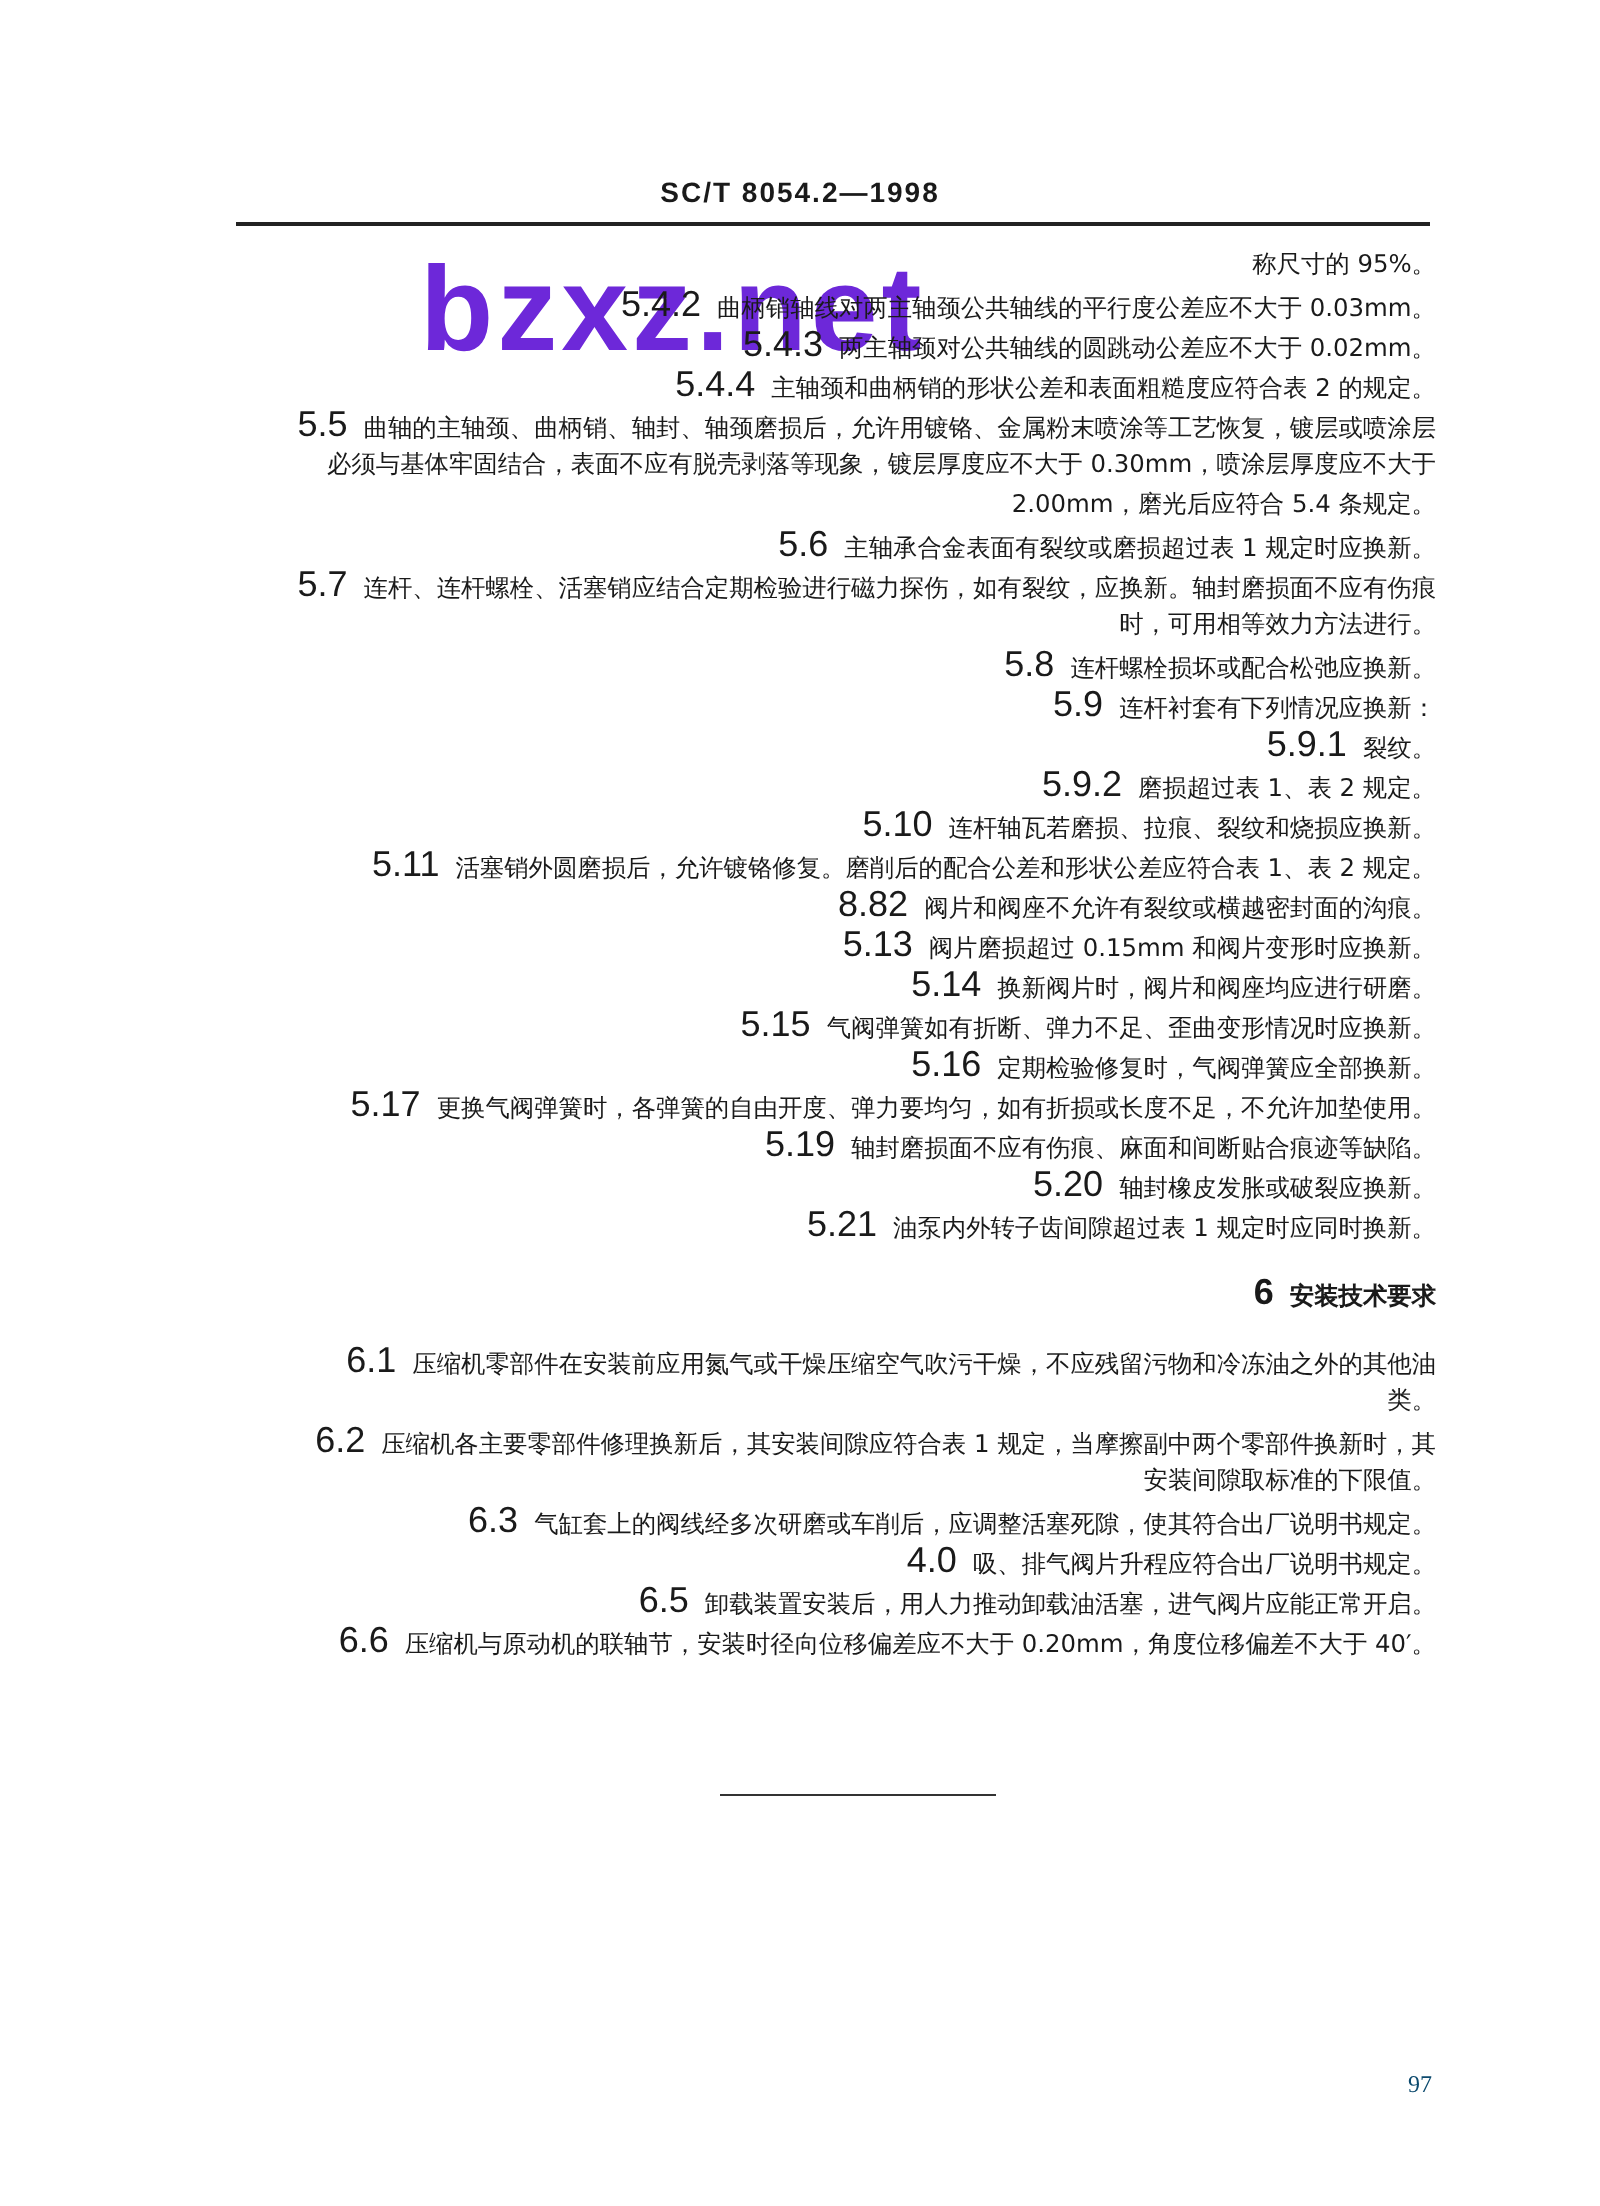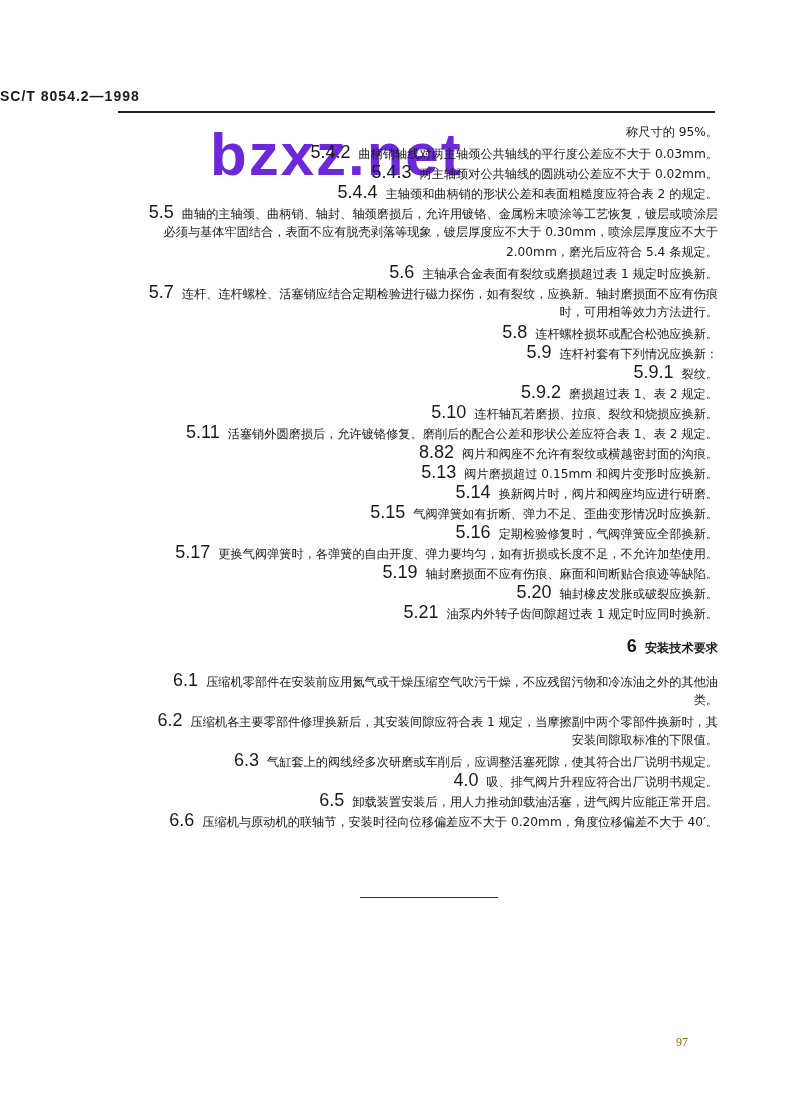--- a/index.html
+++ b/index.html
@@ -5,31 +5,31 @@
   html, body { margin: 0; padding: 0; }
   body {
     width: 800px; height: 1103px; background: #ffffff; position: relative; overflow: hidden;
     font-family: "DejaVu Sans", sans-serif; color: #1a1a1a;
   }
   .watermark {
     position: absolute; left: 210px; top: 120px; font-family: "Liberation Sans", sans-serif;
     font-weight: bold; font-size: 60px; color: #6d28d9; letter-spacing: 2px; z-index: 0;
   }
   .header-title {
-    position: absolute; left: 0; width: 800px; top: 88px; text-align: left;
+    position: absolute; left: 0; width: 800px; top: 88px; text-align: center;
     font-family: "Liberation Sans", sans-serif; font-size: 14px; font-weight: bold; letter-spacing: 1px; z-index: 1;
   }
   .header-rule { position: absolute; left: 118px; width: 597px; top: 111px; height: 2px; background: #222; z-index: 1; }
   .content { position: absolute; left: 118px; top: 122px; width: 600px; z-index: 1; font-size: 12.2px; text-align: right; }
   .line { height: 20px; line-height: 20px; white-space: nowrap; }
   .num { font-family: "Liberation Sans", sans-serif; font-size: 18px; display: inline-block; margin-right: 8px; }
   .sec-title { font-weight: bold; }
   .gap { height: 14px; }
   .sep-rule { position: absolute; left: 360px; width: 138px; top: 897px; height: 1px; background: #333; }
-  .page-num { position: absolute; left: 676px; top: 1035px; font-family: "Liberation Serif", serif; font-size: 12px; color: #a16207; }
+  .page-num { position: absolute; left: 704px; top: 1035px; font-family: "Liberation Serif", serif; font-size: 12px; color: #0c4a6e; }
 </style>
 </head>
 <body>
 
 <div class="watermark">bzxz.net</div>
 
 <div class="header-title">SC/T 8054.2—1998</div>
 <div class="header-rule"></div>
 
 <div class="content">

